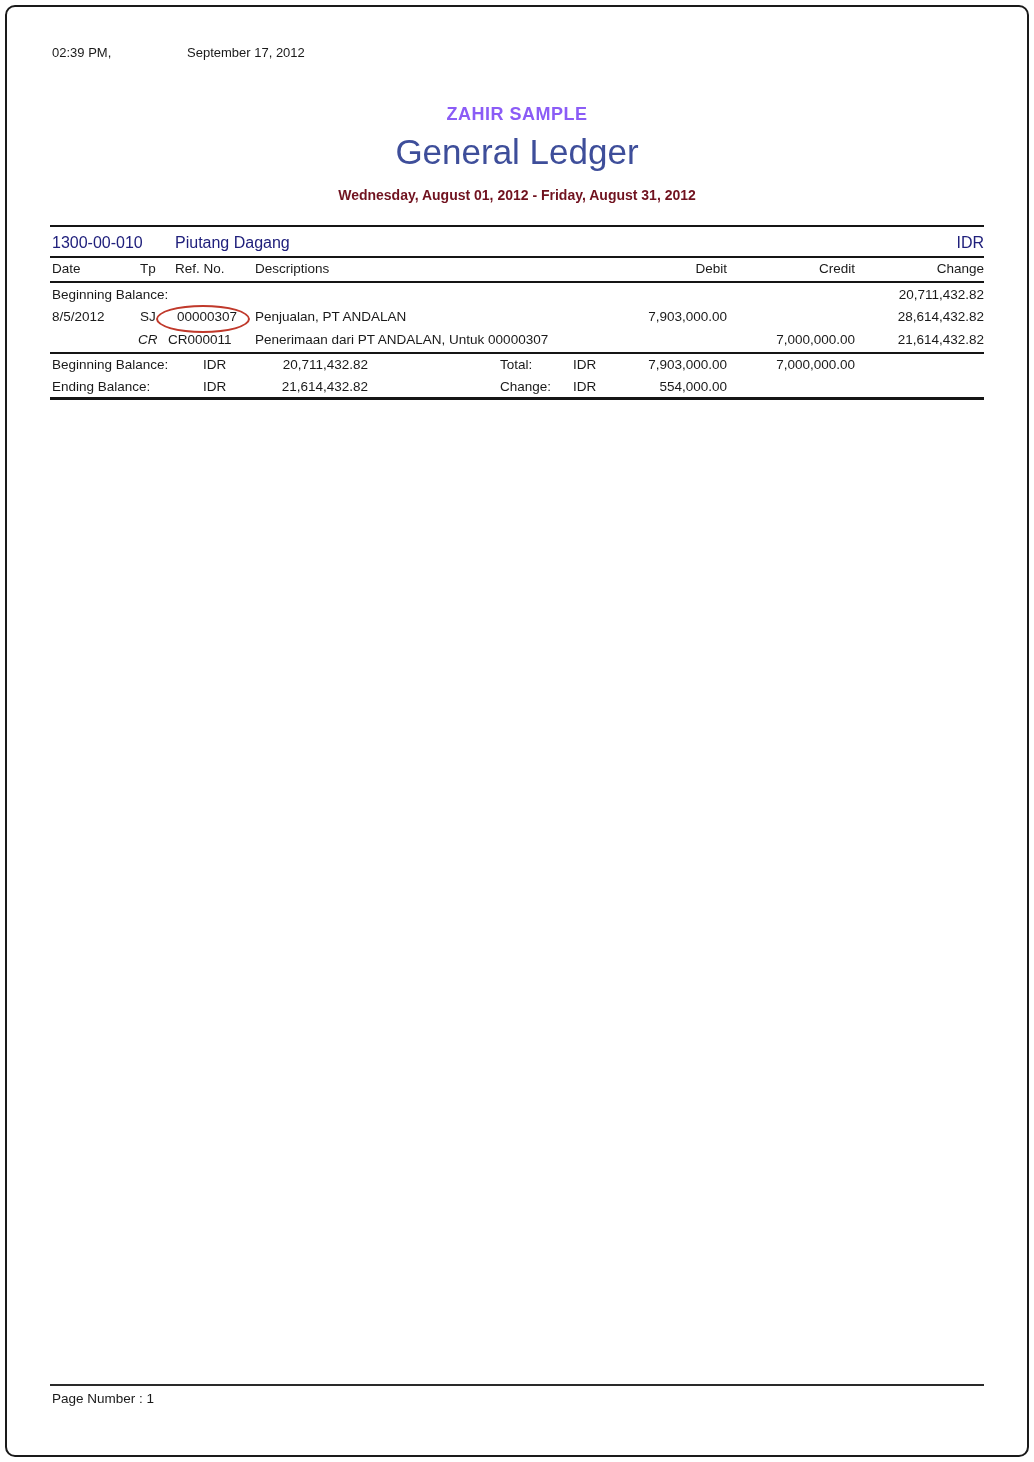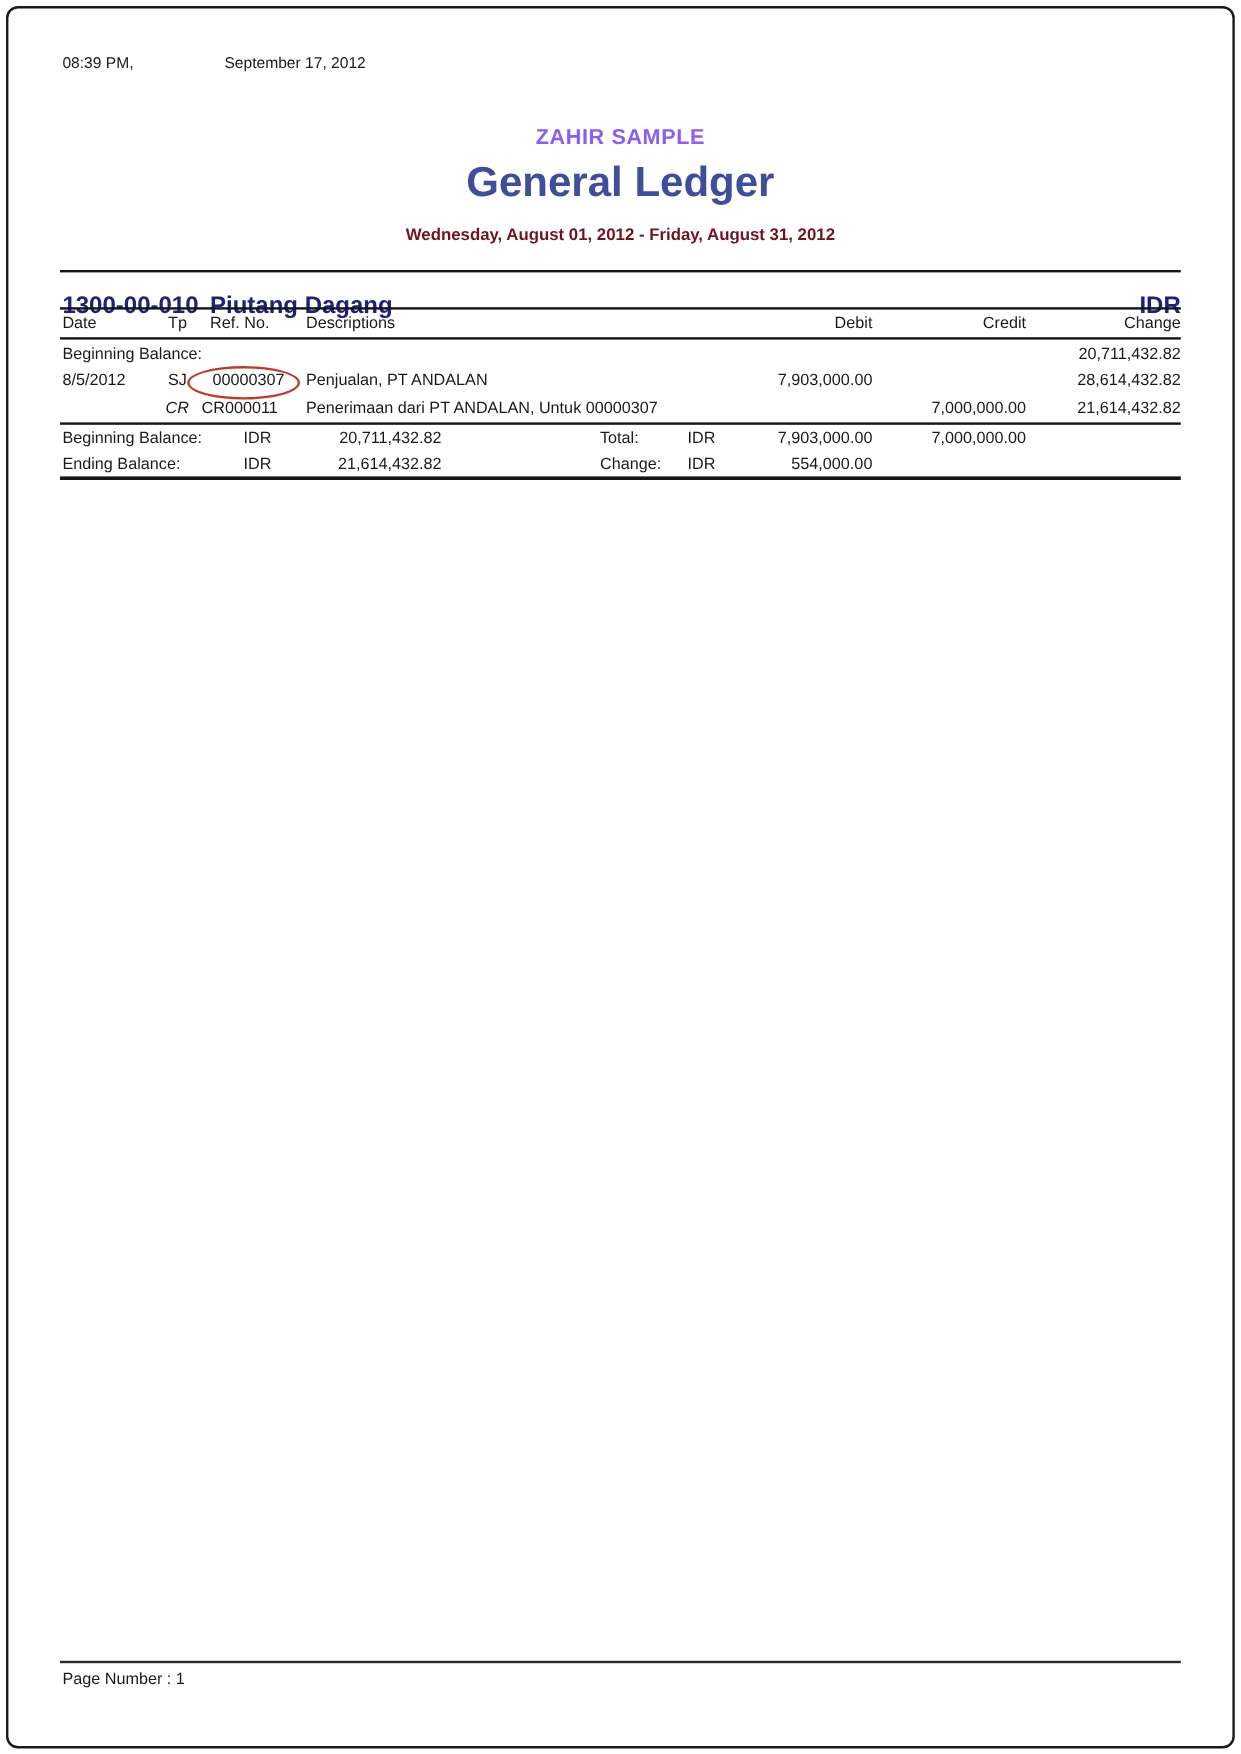--- a/index.html
+++ b/index.html
@@ -14,36 +14,36 @@
   .page-border{
     position:absolute;left:5px;top:5px;right:5px;bottom:5px;
     border:2px solid #1a1a1a;border-radius:10px;
     pointer-events:none;
   }
   .c{position:absolute;white-space:nowrap;font-size:13.5px;line-height:16px;}
   .c-r{position:absolute;white-space:nowrap;font-size:13.5px;line-height:16px;text-align:right;}
   .hline{position:absolute;left:50px;width:934px;background:#151515;}
   .center{position:absolute;left:0;width:1034px;text-align:center;white-space:nowrap;}
   .company{top:104px;font-size:18px;font-weight:bold;color:#8b5cf6;letter-spacing:0.5px;}
-  .title{top:132px;font-size:35px;font-weight:bold;color:#3e4e9a;}
+  .title{top:132px;font-size:35px;font-weight:normal;color:#3e4e9a;}
   .period{top:187px;font-size:14px;font-weight:bold;color:#70121f;}
-  .acct{top:232px;font-size:20px;font-weight:bold;color:#20207c;line-height:22px;margin-top:12px;}
+  .acct{top:232px;font-size:16px;font-weight:normal;color:#20207c;line-height:22px;}
   .ellipse{
     position:absolute;left:156px;top:305px;width:90px;height:24px;
     border:2px solid #c0392b;border-radius:50%;
   }
   .meta{font-size:13px;}
   .footer-line{top:1384px;height:2px;background:#2a2a2a;}
 </style>
 </head>
 <body>
 
 <div class="page-border"></div>
 
-<div class="c meta" style="left:52px;top:45px;">08:39 PM,</div>
+<div class="c meta" style="left:52px;top:45px;">02:39 PM,</div>
 <div class="c meta" style="left:147px;top:45px;margin-left:40px;">September 17, 2012</div>
 
 <div class="center company">ZAHIR SAMPLE</div>
 <div class="center title">General Ledger</div>
 <div class="center period">Wednesday, August 01, 2012 - Friday, August 31, 2012</div>
 
 <div class="hline" style="top:225px;height:2px;"></div>
 <div class="c acct" style="left:52px;">1300-00-010</div>
 <div class="c acct" style="left:175px;">Piutang Dagang</div>
 <div class="c-r acct" style="right:50px;">IDR</div>

